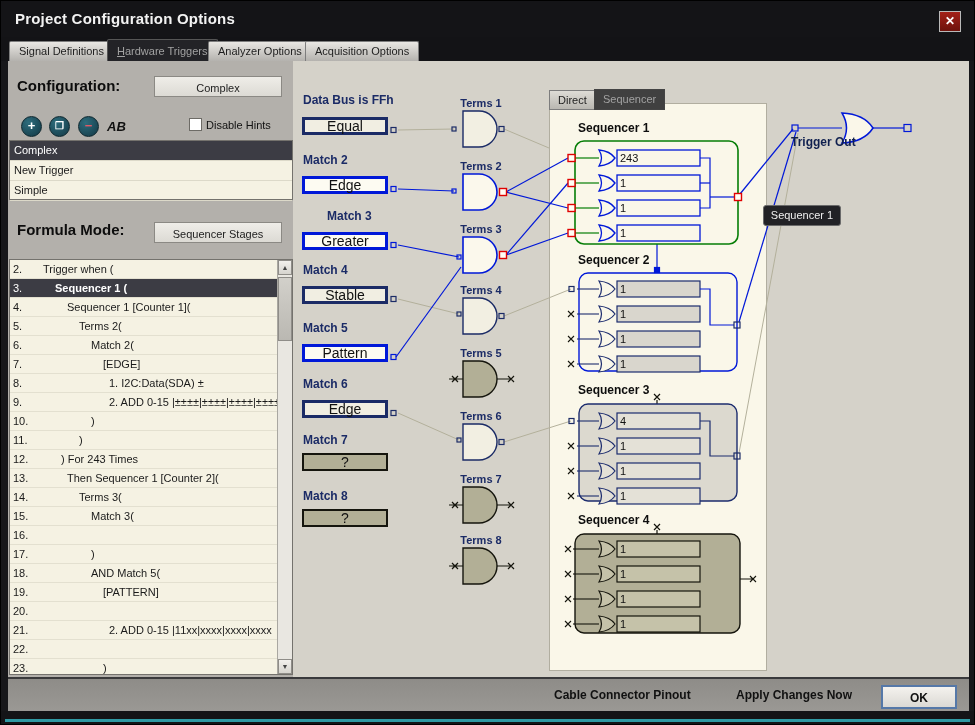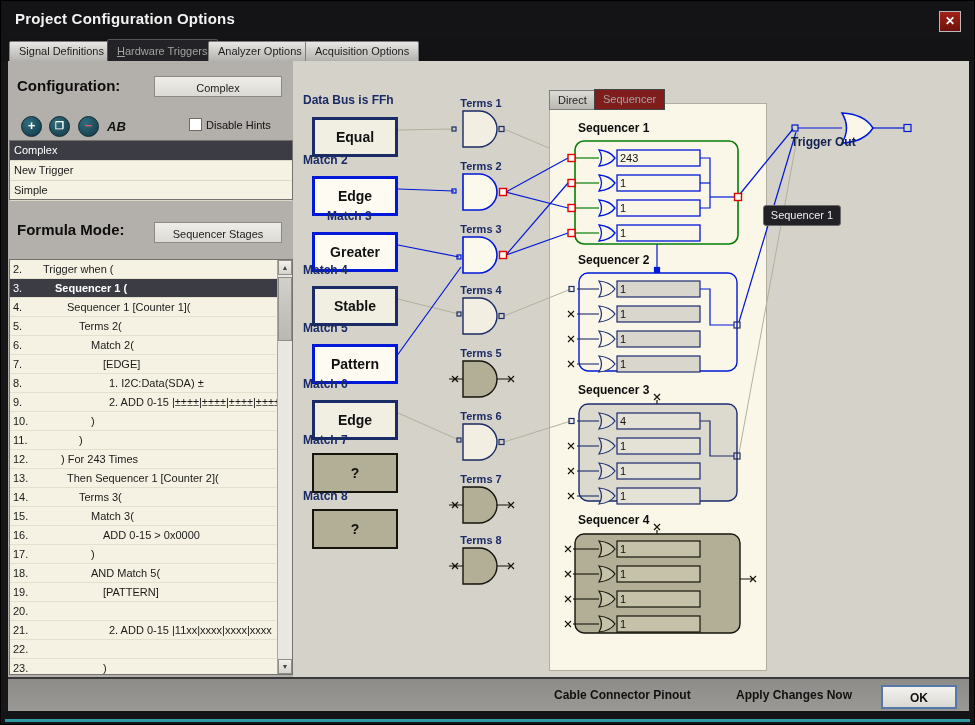--- a/index.html
+++ b/index.html
@@ -30,26 +30,26 @@
   .fnum{width:22px;padding-left:3px;flex:none;color:inherit;}
   .ftext{flex:none;}
   .scroll{position:absolute;right:0;top:0;width:15px;height:100%;background:#e9e7e1;border-left:1px solid #a9a7a1;box-sizing:border-box;}
   .sarrow{position:absolute;left:0;width:14px;height:15px;background:linear-gradient(#f2f0ec,#d6d4ce);border:1px solid #8f8d88;box-sizing:border-box;font-size:7px;color:#444;text-align:center;line-height:14px;}
   .sthumb{position:absolute;left:0;top:17px;width:14px;height:64px;background:linear-gradient(#d2d0ca,#bab8b2);border:1px solid #8f8d88;box-sizing:border-box;}
   
   .diagram{position:absolute;left:292px;top:60px;width:676px;height:616px;background:#d5d2c9;}
   .cream{position:absolute;left:256px;top:42px;width:218px;height:568px;background:#faf7e9;border:1px solid #b1aea0;box-sizing:border-box;}
   .dlbl{position:absolute;font-size:12px;font-weight:bold;color:#1b2b66;white-space:nowrap;}
   .tlbl{position:absolute;width:76px;text-align:center;font-size:11px;font-weight:bold;color:#1b2b66;}
-  .mbtn{position:absolute;left:19px;width:86px;height:40px;display:flex;align-items:center;justify-content:center;font-size:14px;font-weight:bold;color:#111;background:#f1eee2;box-sizing:border-box;}
+  .mbtn{position:absolute;left:9px;width:86px;height:18px;display:flex;align-items:center;justify-content:center;font-size:14px;font-weight:normal;color:#111;background:#f1eee2;box-sizing:border-box;}
   .bm-navy{border:3px solid #1b2b66;}
   .bm-blue{border:3px solid #0018d8;background:#fdfbf2;}
   .bm-dis{border:2px solid #15150d;background:#b2af96;}
   .subtab{position:absolute;height:18px;line-height:18px;font-size:11px;padding:0 8px;background:linear-gradient(#dedcd6,#b9b7b1);border:1px solid #7d7d7d;color:#1d1d1d;}
-  .subtab.active{background:#7f1d1d;color:#a2a2a2;border-color:#444;height:19px;}
+  .subtab.active{background:#404040;color:#a2a2a2;border-color:#444;height:19px;}
   .seqtitle{position:absolute;font-size:12px;font-weight:bold;color:#0d0d0d;}
   .tooltip{position:absolute;left:470px;top:144px;width:76px;height:19px;background:#222226;border:1px solid #6a6a6a;border-radius:3px;color:#efefef;font-size:11px;text-align:center;line-height:19px;}
   svg.wires{position:absolute;left:0;top:0;}
   svg text{font-family:"Liberation Sans",sans-serif;font-size:11px;fill:#111;}
   
   .footer{position:absolute;left:7px;top:676px;width:961px;height:34px;background:linear-gradient(#8e8c88,#9b9995);border-top:2px solid #3a3a3c;}
   .faction{position:absolute;top:9px;font-size:12px;font-weight:bold;color:#111;}
   .okbtn{position:absolute;right:12px;top:6px;width:76px;height:24px;background:linear-gradient(#f4f2ee,#dbd9d4);border:2px solid #5578a8;font-size:12px;font-weight:bold;color:#111;text-align:center;line-height:21px;box-sizing:border-box;}
   .botstrip{position:absolute;left:0;top:710px;width:100%;height:15px;background:#141417;}
   .accent{position:absolute;left:4px;right:4px;bottom:2px;height:3px;background:#2f99a3;}
@@ -143,21 +143,20 @@
       <div class="frow">
           <span class="fnum">14.</span>
           <span class="ftext" style="padding-left:44px;">Terms 3(</span>
         </div>
       <div class="frow">
           <span class="fnum">15.</span>
           <span class="ftext" style="padding-left:56px;">Match 3(</span>
         </div>
       <div class="frow">
           <span class="fnum">16.</span>
-          <span class="ftext" style="padding-left:68px;">ADD 0-15 &gt; 0x0000</span>
         </div>
       <div class="frow">
           <span class="fnum">17.</span>
           <span class="ftext" style="padding-left:56px;">)</span>
         </div>
       <div class="frow">
           <span class="fnum">18.</span>
           <span class="ftext" style="padding-left:56px;">AND Match 5(</span>
         </div>
       <div class="frow">

